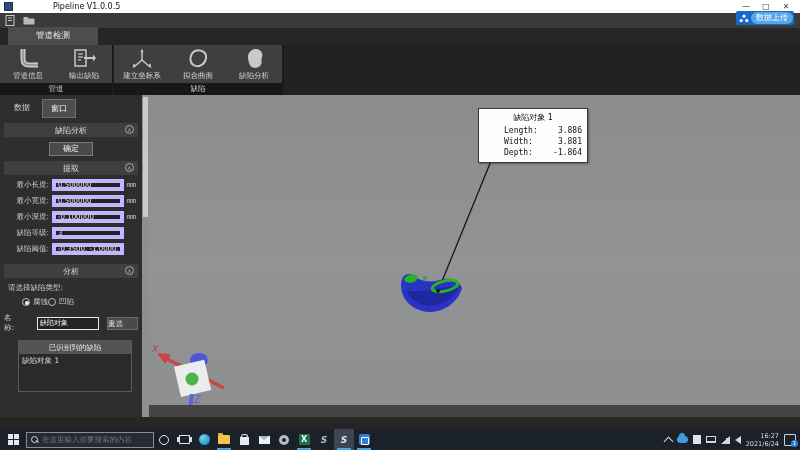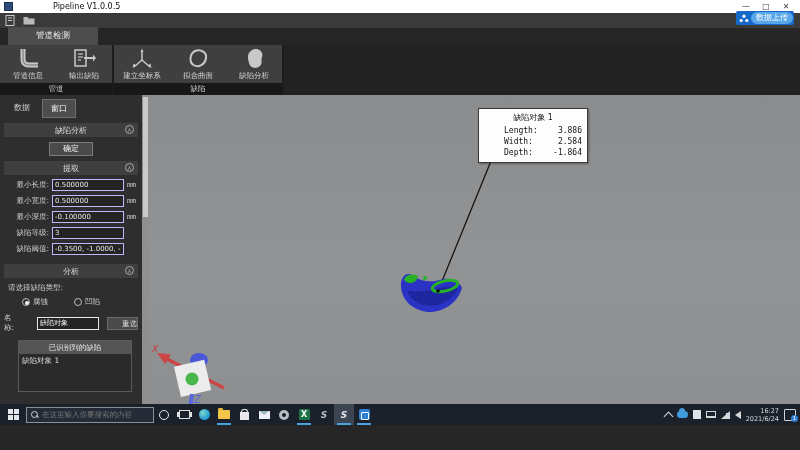--- a/index.html
+++ b/index.html
@@ -46,34 +46,34 @@
   .side-tab { font-size:8px; color:#cfcfcf; padding:3px 8px; }
   .side-tab.active { background:#4d4d4d; border:1px solid #6e6e6e; color:#fff; }
   .sec-header { margin:3px 4px 0 4px; height:14px; background:#3f3f3f; color:#ddd; font-size:8px;
                 display:flex; align-items:center; justify-content:center; position:relative; }
   .collapse { position:absolute; right:4px; top:2px; width:9px; height:9px; border:1px solid #aaa; border-radius:50%;
               color:#aaa; font-size:6px; line-height:8px; text-align:center; }
   .ok-btn { display:block; margin:5px auto; width:44px; height:14px; background:#4a4a4a; border:1px solid #7a7a7a;
             color:#eee; font-size:8px; line-height:12px; text-align:center; }
   .field-row { display:flex; align-items:center; margin:3px 4px 0 4px; height:13px; }
   .field-label { width:45px; font-size:7.5px; color:#ccc; text-align:right; margin-right:3px; white-space:nowrap; }
-  .field-input { width:72px; height:12px; background:#242424; border:1px solid #c4b5fd; color:#e8e8e8;
+  .field-input { width:72px; height:12px; background:#242424; border:4px solid #c4b5fd; color:#e8e8e8;
                  font-size:7px; padding:0 2px; font-family:"DejaVu Sans", sans-serif; }
   .field-unit { font-size:7.5px; color:#ccc; margin-left:3px;font-family:Liberation Mono, monospace; }
   .type-prompt { font-size:7.5px; color:#ccc; margin:5px 8px 0 8px; }
-  .radio-row { display:flex; gap:26px; margin:4px 0 0 22px; }
+  .radio-row { display:flex; margin:4px 0 0 22px; }
   .radio-item { display:flex; align-items:center; gap:3px; font-size:7.5px; color:#ccc; }
   .radio-dot { width:8px; height:8px; border:1px solid #bbb; border-radius:50%; background:#2e2e2e; position:relative; }
   .radio-dot.checked::after { content:""; position:absolute; left:1.5px; top:1.5px; width:4px; height:4px; border-radius:50%; background:#f2f2f2; }
   .name-row { display:flex; align-items:center; margin:6px 4px 0 4px; }
   .name-label { font-size:7.5px; color:#ccc; margin-right:16px; }
   .name-input { width:62px; height:13px; background:#242424; border:1px solid #e8e8e8; color:#eee; font-size:7px; padding:0 2px;
                 font-family:"DejaVu Sans", sans-serif; }
   .reselect-btn { margin-left:8px; width:32px; height:13px; background:#4a4a4a; border:1px solid #6a6a6a; color:#ddd;
-                  font-size:7.5px; line-height:11px; text-align:right; }
+                  font-size:7.5px; line-height:11px; text-align:left; }
   .defect-list { margin:7px 10px 0 18px; border:1px solid #5a5a5a; height:52px; background:#2a2a2a; }
   .list-header { height:13px; background:#545454; color:#e5e5e5; font-size:7.5px; text-align:center; line-height:13px; }
   .list-item { font-size:7.5px; color:#ddd; padding:2px 3px; }
 
   
   .side-scroll { width:7px; height:322px; background:#8f8f8f; position:relative; }
   .side-thumb { position:absolute; left:1px; top:2px; width:5px; height:120px; background:#c9c9c9; }
 
   
   .vp-col { width:651px; display:flex; flex-direction:column; }
@@ -90,21 +90,21 @@
   .statusbar { position:absolute; left:0; top:417px; width:800px; height:12px; background:#2b2b2b;
                display:flex; align-items:center; font-size:7.5px; color:#cfcfcf; }
   .sb-hints { margin-left:8px; white-space:nowrap; }
   .sb-sep { width:1px; height:9px; background:#8a8a8a; }
   .sep1 { margin-left:60px; }
   .sb-tri { margin-left:6px; white-space:nowrap; }
   .sep2 { margin-left:auto; }
   .sb-sel { margin:0 10px 0 6px; white-space:nowrap; }
 
   
-  .taskbar { position:absolute; left:0; top:404px; width:800px; height:21px; background:#1b212b;
+  .taskbar { position:absolute; left:0; top:429px; width:800px; height:21px; background:#1b212b;
              display:flex; align-items:center; }
   .start-btn { width:26px; height:21px; display:flex; align-items:center; justify-content:center; }
   .winlogo { width:11px; height:11px; display:grid; grid-template-columns:5px 5px; grid-template-rows:5px 5px; gap:1px; }
   .winlogo span { background:#e3e6ea; }
   .tb-search { width:128px; height:16px; background:#252b36; border:1px solid #8a8f96; display:flex; align-items:center; padding:0 4px; }
   .tb-search input { flex:1; background:transparent; border:none; outline:none; color:#c9c9c9; font-size:7.5px; width:100px;
                      font-family:"DejaVu Sans", sans-serif; }
   .mag { width:8px; height:8px; position:relative; margin-right:3px; }
   .mag::before { content:""; position:absolute; left:0; top:0; width:5px; height:5px; border:1px solid #d0d0d0; border-radius:50%; }
   .mag::after { content:""; position:absolute; left:5px; top:5px; width:3px; height:1px; background:#d0d0d0; transform:rotate(45deg); }
@@ -347,21 +347,21 @@
         </svg>
 
         <div class="tooltip">
           <div class="tt-title">缺陷对象 1</div>
           <div class="tt-row">
             <span>Length:</span>
             <span>3.886</span>
           </div>
           <div class="tt-row">
             <span>Width:</span>
-            <span>2.584</span>
+            <span>3.881</span>
           </div>
           <div class="tt-row">
             <span>Depth:</span>
             <span>-1.864</span>
           </div>
         </div>
       </div>
       <div class="vp-strip"></div>
     </div>
   </div>

